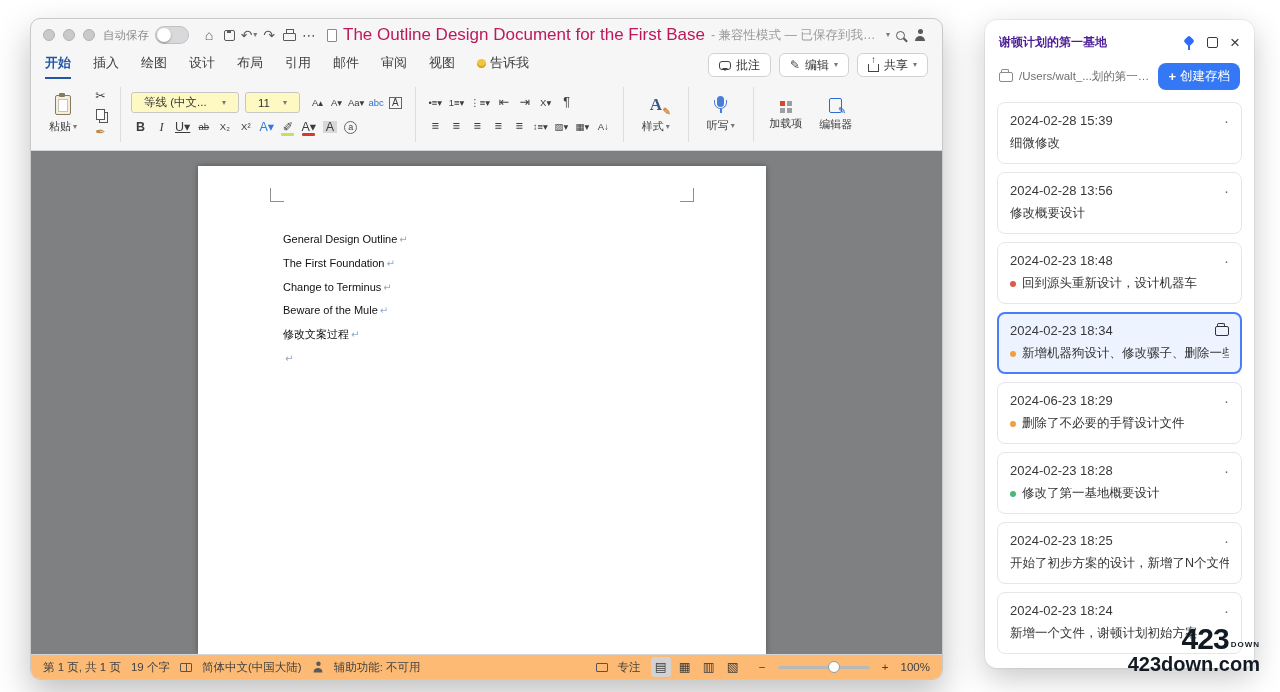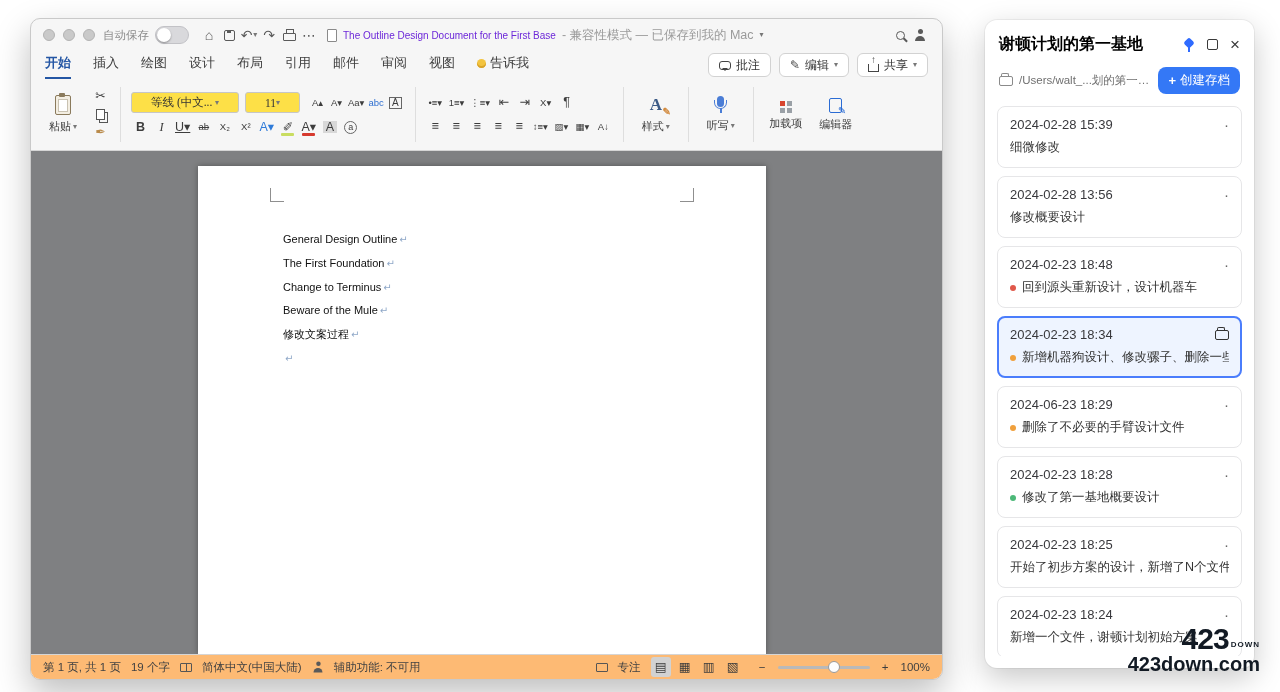--- a/index.html
+++ b/index.html
@@ -20,21 +20,21 @@
   .toggle { width:34px; height:18px; border-radius:9px; background:#d9d9dc; border:1px solid #c2c2c6; position:relative; cursor:default; }
   .toggle .knob { position:absolute; left:1px; top:1px; width:14px; height:14px; border-radius:50%; background:#fff; box-shadow:0 1px 2px rgba(0,0,0,.35); }
   .tb-ic { min-width:20px; height:20px; display:inline-flex; align-items:center; justify-content:center; color:#5a5a5a; font-size:14px; gap:1px; }
   .chv { font-size:8px; color:#777; line-height:1; }
   .ic-floppy { width:11px; height:11px; border:1.5px solid #5a5a5a; border-radius:2px; position:relative; display:inline-block; }
   .ic-floppy::before { content:""; position:absolute; top:-1px; left:2px; width:4px; height:3px; background:#5a5a5a; }
   .ic-printer { width:13px; height:8px; border:1.5px solid #5a5a5a; border-radius:1px; position:relative; display:inline-block; margin-top:4px; }
   .ic-printer::before { content:""; position:absolute; top:-5px; left:2px; width:6px; height:3px; border:1.5px solid #5a5a5a; border-bottom:none; }
   .tb-title { display:flex; align-items:center; gap:6px; margin-left:8px; flex:1; min-width:0; }
   .ic-doc { width:10px; height:13px; border:1.2px solid #8a8a8a; border-radius:1px; background:#fff; flex:0 0 auto; }
-  .tb-title-main { font-size:10px; color:#6d28d9; white-space:nowrap;text-align:right; }
+  .tb-title-main { font-size:17px; color:#be185d; white-space:nowrap;text-align:right; }
   .tb-title-suffix { font-size:12.5px; color:#9a9a9a; white-space:nowrap; overflow:hidden; text-overflow:ellipsis; }
   .ic-search { width:9px; height:9px; border:1.6px solid #5a5a5a; border-radius:50%; position:relative; display:inline-block; }
   .ic-search::after { content:""; position:absolute; width:5px; height:1.6px; background:#5a5a5a; transform:rotate(45deg); right:-4px; bottom:-2px; }
   .ic-person { width:12px; height:12px; position:relative; display:inline-block; }
   .ic-person::before { content:""; position:absolute; top:0; left:3.5px; width:5px; height:5px; border-radius:50%; background:#5a5a5a; }
   .ic-person::after { content:""; position:absolute; bottom:0; left:1px; width:10px; height:5px; border-radius:5px 5px 0 0; background:#5a5a5a; }
 
   
   .tabsrow { height:28px; display:flex; align-items:flex-end; padding:0 14px; flex:0 0 auto; }
   .tabs { display:flex; gap:22px; align-items:flex-end; }
@@ -67,21 +67,21 @@
   .icb .bar { position:absolute; left:3px; right:3px; bottom:1px; height:3px; border-radius:1px; }
   .clipgrp { display:flex; align-items:center; gap:6px; }
   .bigbtn { display:flex; flex-direction:column; align-items:center; justify-content:center; gap:4px; min-width:44px; cursor:default; }
   .blabel { font-size:11px; color:#3c3c3c; display:flex; align-items:center; gap:2px; text-align:center; }
   .clipboard { width:16px; height:20px; border:1.5px solid #8a7a5c; border-radius:2px; background:#f3eee2; position:relative; display:inline-block; }
   .clipboard::before { content:""; position:absolute; top:-3px; left:3px; width:6px; height:4px; background:#8a7a5c; border-radius:1px; }
   .clipboard::after { content:""; position:absolute; top:3px; left:2px; width:8px; height:11px; background:#fff; border:1px solid #c9c2b2; }
   .clipside { display:flex; flex-direction:column; gap:2px; }
   .clipside .icb { height:16px; }
   .ic-copy { width:9px; height:11px; border:1.2px solid #555; background:#fff; box-shadow:3px 3px 0 -1px #f6f6f6, 3px 3px 0 0 #555; display:inline-block; }
-  .combo { display:flex; align-items:center; justify-content:space-between; background:#fde047; border:1px solid #c6c6c6; border-radius:3px; height:21px; padding:0 19px; font-size:11.5px; color:#333;font-family:Liberation Serif, serif; }
+  .combo { display:flex; align-items:center; justify-content:space-between; background:#fef9c3; border:1px solid #c6c6c6; border-radius:3px; height:21px; padding:0 12px; font-size:11.5px; color:#333; }
   .combo.name { width:108px; margin-right:4px; }
   .combo.size { width:55px; margin-right:6px; }
   .style-ic { position:relative; font-weight:700; font-size:17px; color:#3b5a86; width:24px; text-align:center; font-family:"Liberation Serif",serif; }
   .style-ic::before { content:"A"; }
   .style-ic::after { content:"✎"; position:absolute; right:-3px; bottom:-2px; font-size:10px; color:#d28a3e; }
   .ic-mic { width:7px; height:11px; background:#4a7dd6; border-radius:3.5px; position:relative; display:inline-block; margin:0 5px 7px; }
   .ic-mic::before { content:""; position:absolute; left:-3.5px; top:4px; width:11px; height:8px; border:1.5px solid #4a7dd6; border-top:none; border-radius:0 0 7px 7px; }
   .ic-mic::after { content:""; position:absolute; left:2.5px; bottom:-6px; width:2px; height:5px; background:#4a7dd6; }
   .grid9 { width:12px; height:12px; position:relative; display:inline-block; }
   .grid9::before { content:""; position:absolute; width:5px; height:5px; background:#d8452f; left:0; top:0; box-shadow:7px 0 0 #9aa0a6, 0 7px 0 #9aa0a6, 7px 7px 0 #9aa0a6; }
@@ -109,21 +109,21 @@
   .views .icb { width:20px; }
   .views .icb.sel { background:#d2d2d2; }
   .zoomgrp { display:flex; align-items:center; gap:6px; }
   .slider { width:92px; height:3px; background:#b9b9b9; border-radius:2px; position:relative; display:inline-block; }
   .slider .knob { position:absolute; left:55%; top:-5px; width:12px; height:12px; border-radius:50%; background:#fdfdfd; border:1px solid #999; }
 
   
   .panel { position:absolute; left:985px; top:20px; width:269px; height:648px; background:#fff; border-radius:12px;
            box-shadow:0 10px 30px rgba(0,0,0,.22), 0 0 0 1px rgba(0,0,0,.05); padding:14px 12px 12px; display:flex; flex-direction:column; overflow:hidden; }
   .p-head { display:flex; align-items:center; gap:12px; padding:0 2px; }
-  .p-title { font-size:16px; font-weight:700; color:#000000; flex:1; }
+  .p-title { font-size:12px; font-weight:700; color:#4c1d95; flex:1; }
   .pin { width:12px; height:14px; position:relative; display:inline-block; }
   .pin::before { content:""; position:absolute; width:8px; height:8px; background:#2f6bff; border-radius:2px; transform:rotate(45deg); left:2px; top:1px; }
   .pin::after { content:""; position:absolute; width:2px; height:5px; background:#2f6bff; left:5px; bottom:0; }
   .expand { width:11px; height:11px; border:1.6px solid #3a3a3a; border-radius:2px; display:inline-block; }
   .close { color:#3a3a3a; font-size:17px; line-height:1; }
   .close::before { content:"×"; }
   .p-path { display:flex; align-items:center; gap:6px; margin-top:12px; padding:0 2px; }
   .folder { position:relative; width:14px; height:10px; border:1.5px solid currentColor; border-radius:2px; display:inline-block; color:#8a8a8a; flex:0 0 auto; }
   .folder::before { content:""; position:absolute; top:-4px; left:1px; width:6px; height:3px; border:1.5px solid currentColor; border-bottom:none; border-radius:2px 2px 0 0; }
   .path-text { font-size:11.5px; color:#6f6f6f; flex:1; white-space:nowrap; overflow:hidden; text-overflow:ellipsis; }

